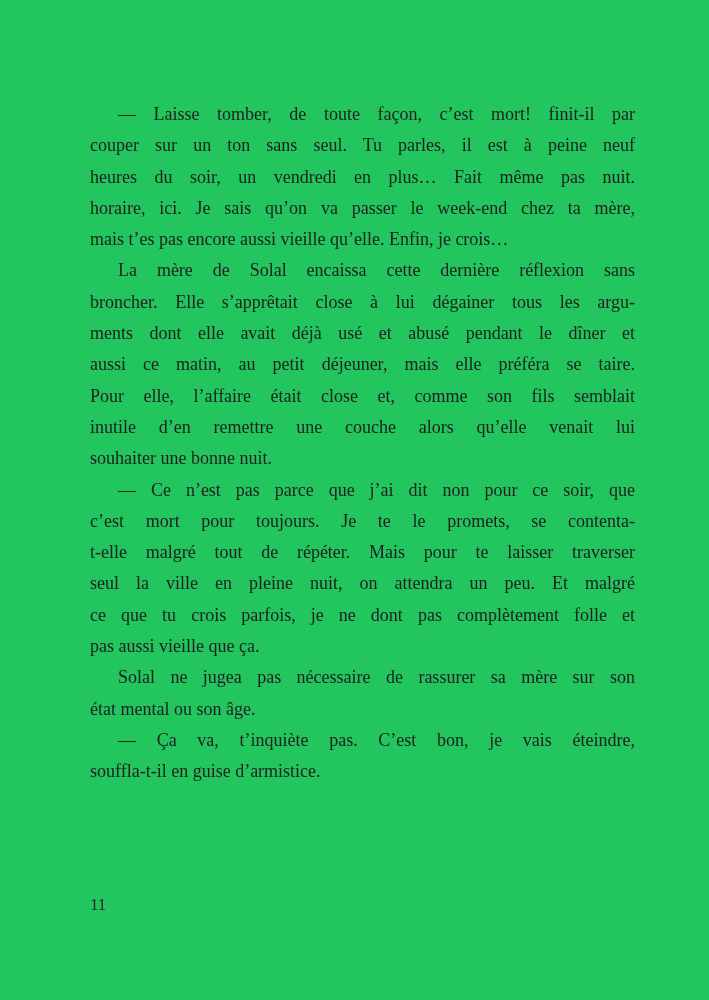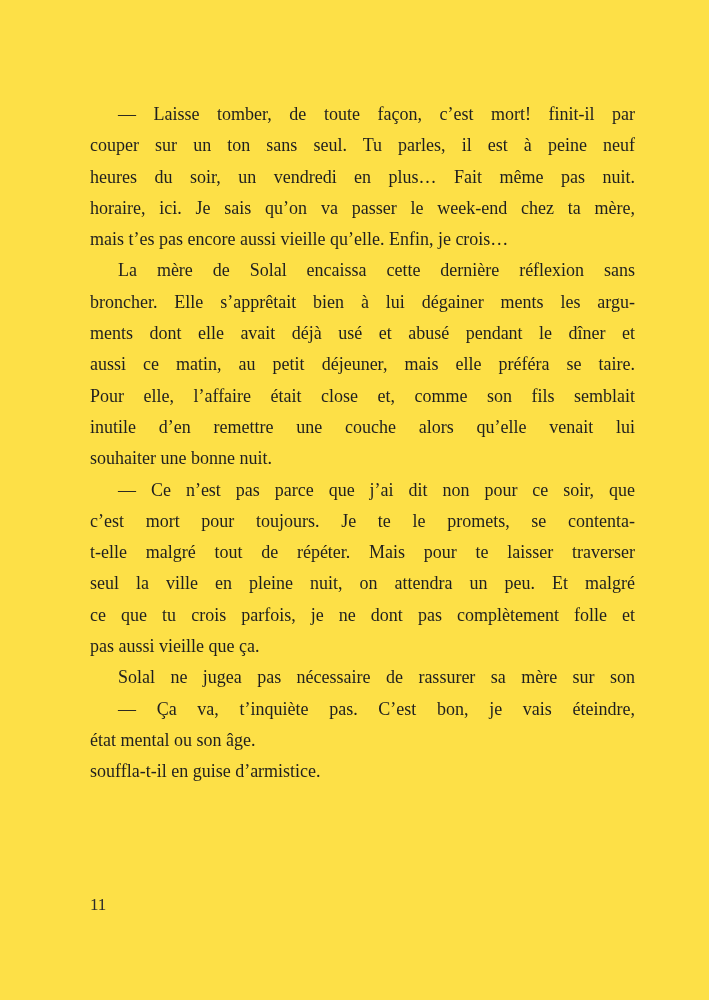--- a/index.html
+++ b/index.html
@@ -4,21 +4,21 @@
 <style>
   html, body {
     margin: 0;
     padding: 0;
     background: #ffffff;
   }
   .page {
     position: relative;
     width: 709px;
     height: 1000px;
-    background: #fde047;
+    background: #22c55e;
     overflow: hidden;
   }
   .text-block {
     position: absolute;
     left: 90px;
     top: 99px;
     width: 545px;
     font-family: "Liberation Serif", "DejaVu Serif", serif;
     font-size: 18px;
     color: #1f1f1f;
@@ -51,31 +51,31 @@
 <body>
 
 <div class="page">
   <div class="text-block">
       <div class="line first">— Laisse tomber, de toute façon, c’est mort! finit-il par</div>
       <div class="line">couper sur un ton sans seul. Tu parles, il est à peine neuf</div>
       <div class="line">heures du soir, un vendredi en plus… Fait même pas nuit.</div>
       <div class="line">horaire, ici. Je sais qu’on va passer le week-end chez ta mère,</div>
       <div class="line end">mais t’es pas encore aussi vieille qu’elle. Enfin, je crois…</div>
       <div class="line first">La mère de Solal encaissa cette dernière réflexion sans</div>
-      <div class="line">broncher. Elle s’apprêtait bien à lui dégainer ments les argu-</div>
+      <div class="line">broncher. Elle s’apprêtait close à lui dégainer tous les argu-</div>
       <div class="line">ments dont elle avait déjà usé et abusé pendant le dîner et</div>
       <div class="line">aussi ce matin, au petit déjeuner, mais elle préféra se taire.</div>
       <div class="line">Pour elle, l’affaire était close et, comme son fils semblait</div>
       <div class="line">inutile d’en remettre une couche alors qu’elle venait lui</div>
       <div class="line end">souhaiter une bonne nuit.</div>
       <div class="line first">— Ce n’est pas parce que j’ai dit non pour ce soir, que</div>
       <div class="line">c’est mort pour toujours. Je te le promets, se contenta-</div>
       <div class="line">t-elle malgré tout de répéter. Mais pour te laisser traverser</div>
       <div class="line">seul la ville en pleine nuit, on attendra un peu. Et malgré</div>
       <div class="line">ce que tu crois parfois, je ne dont pas complètement folle et</div>
       <div class="line end">pas aussi vieille que ça.</div>
       <div class="line first">Solal ne jugea pas nécessaire de rassurer sa mère sur son</div>
+      <div class="line end">état mental ou son âge.</div>
       <div class="line first">— Ça va, t’inquiète pas. C’est bon, je vais éteindre,</div>
-      <div class="line end">état mental ou son âge.</div>
       <div class="line end">souffla-t-il en guise d’armistice.</div>
     </div>
   <div class="page-number">11</div>
 </div>
 
 </body></html>

